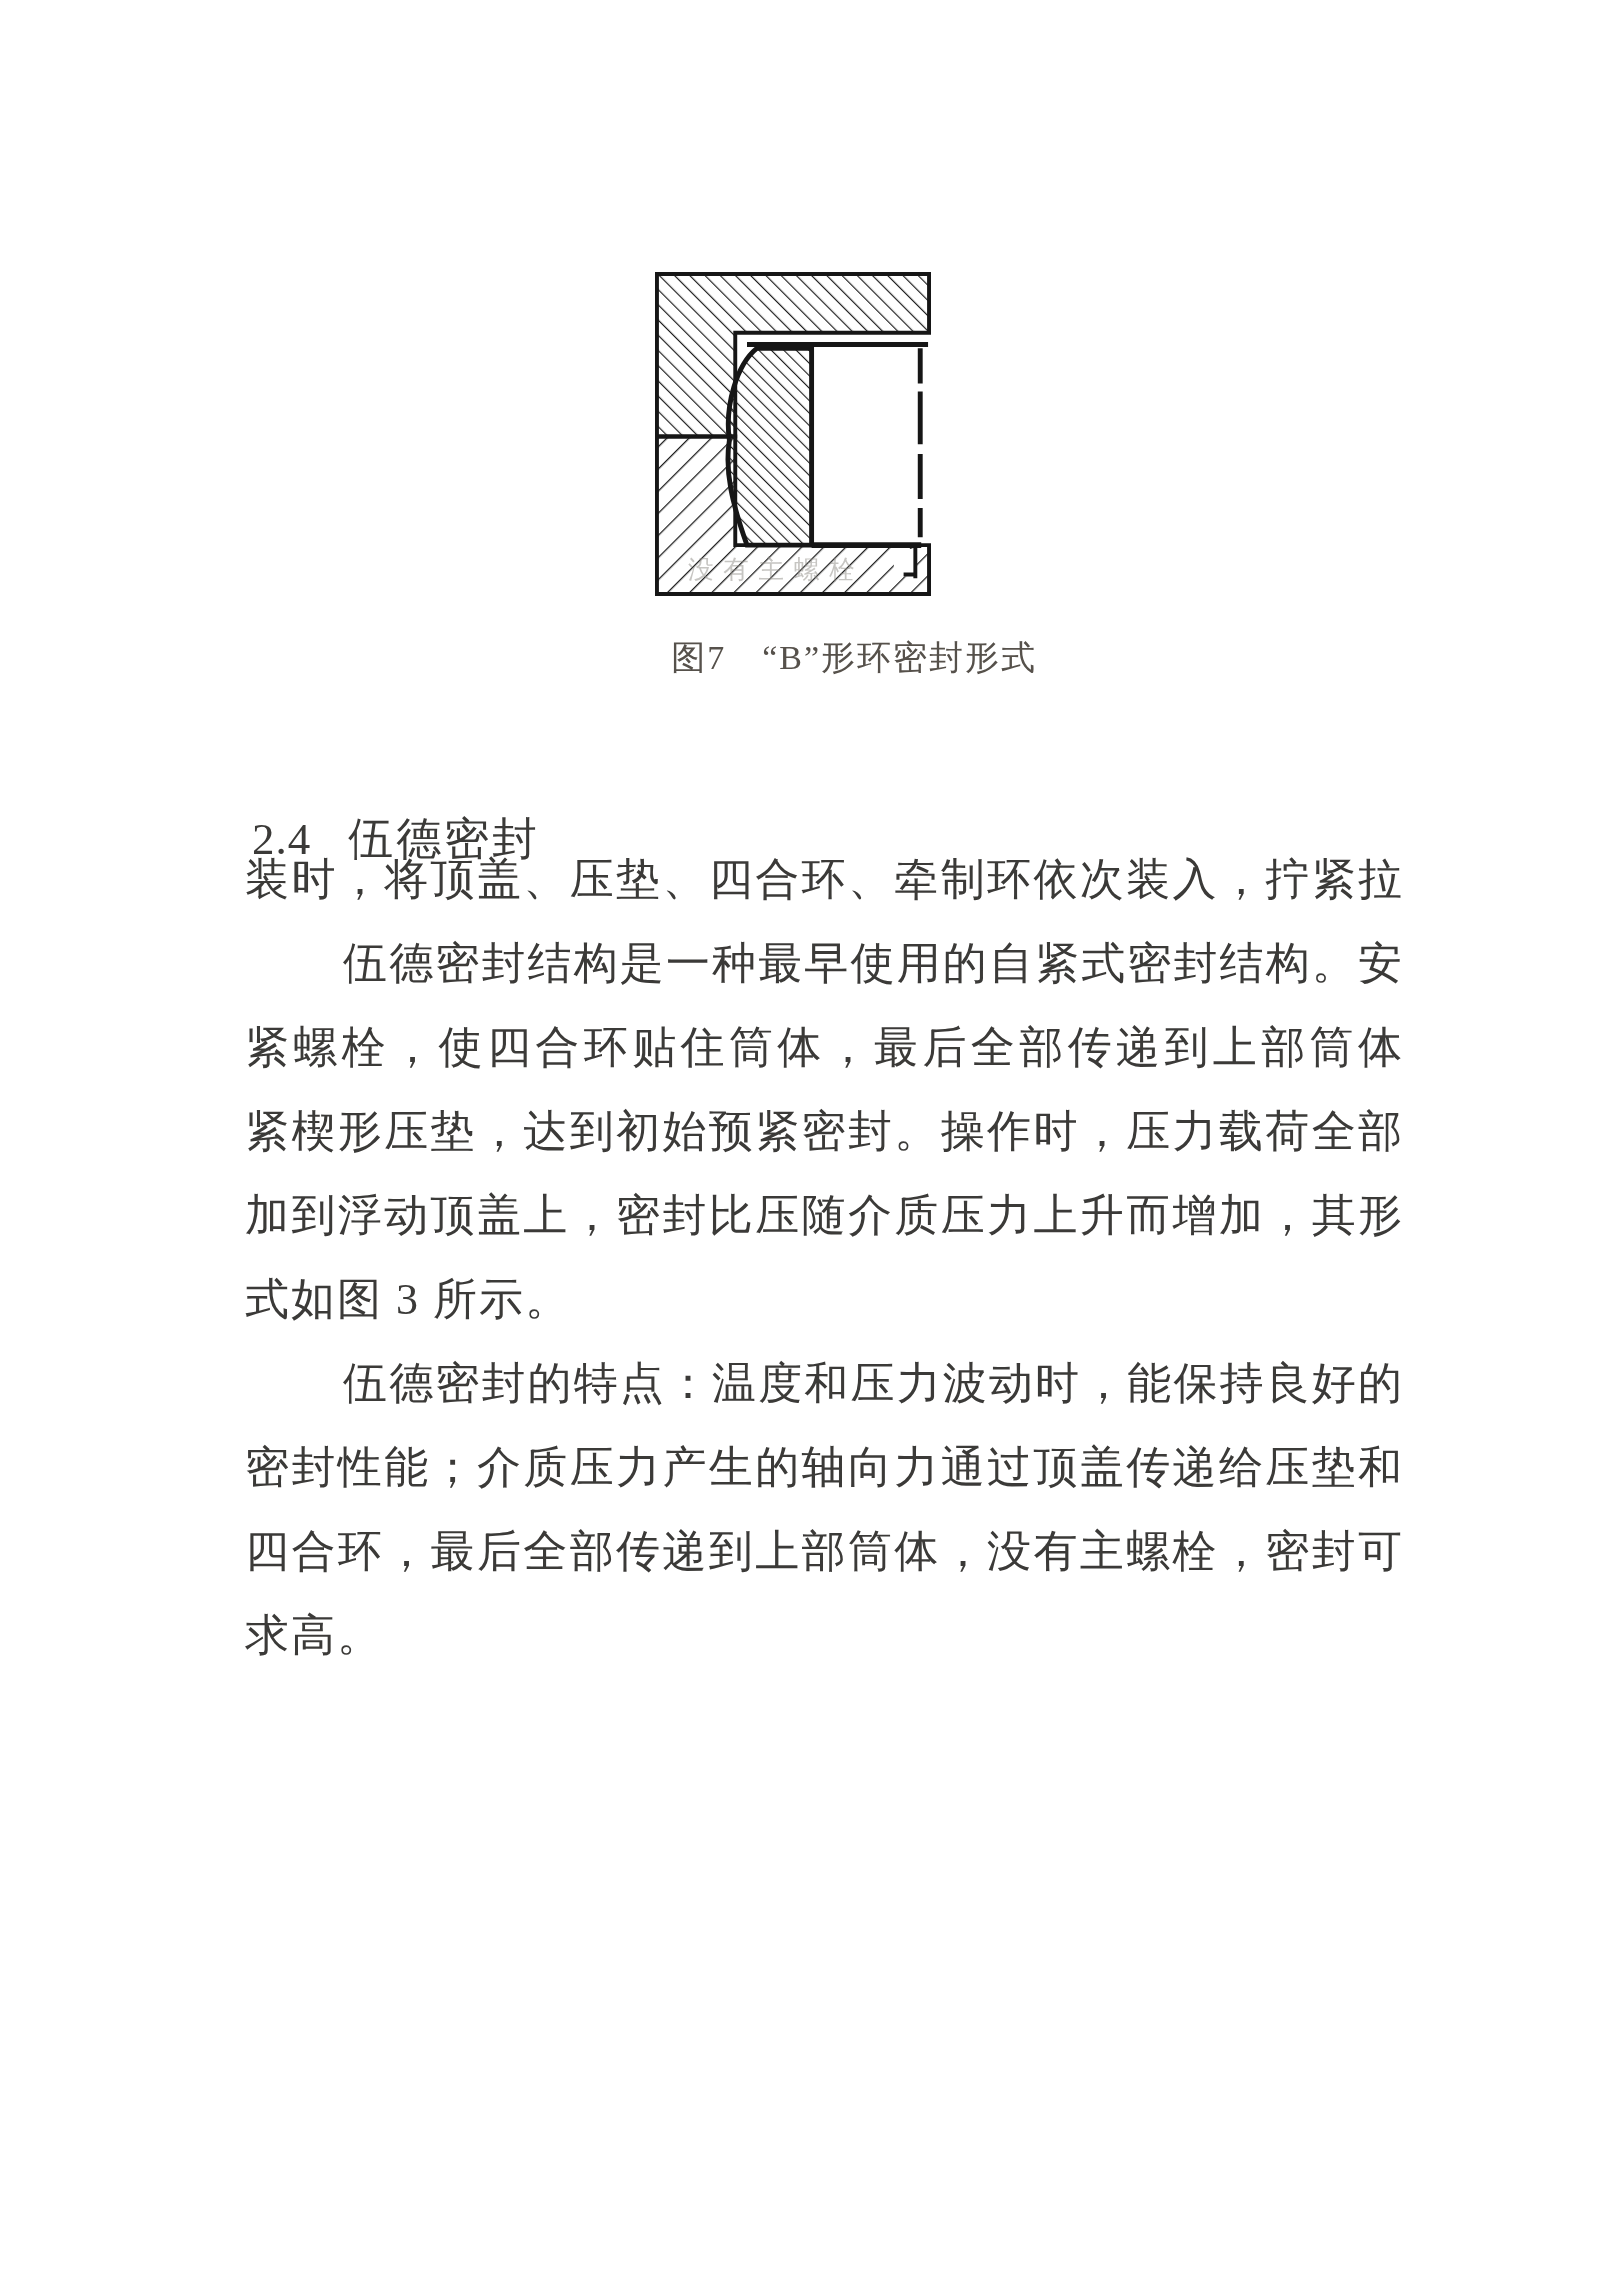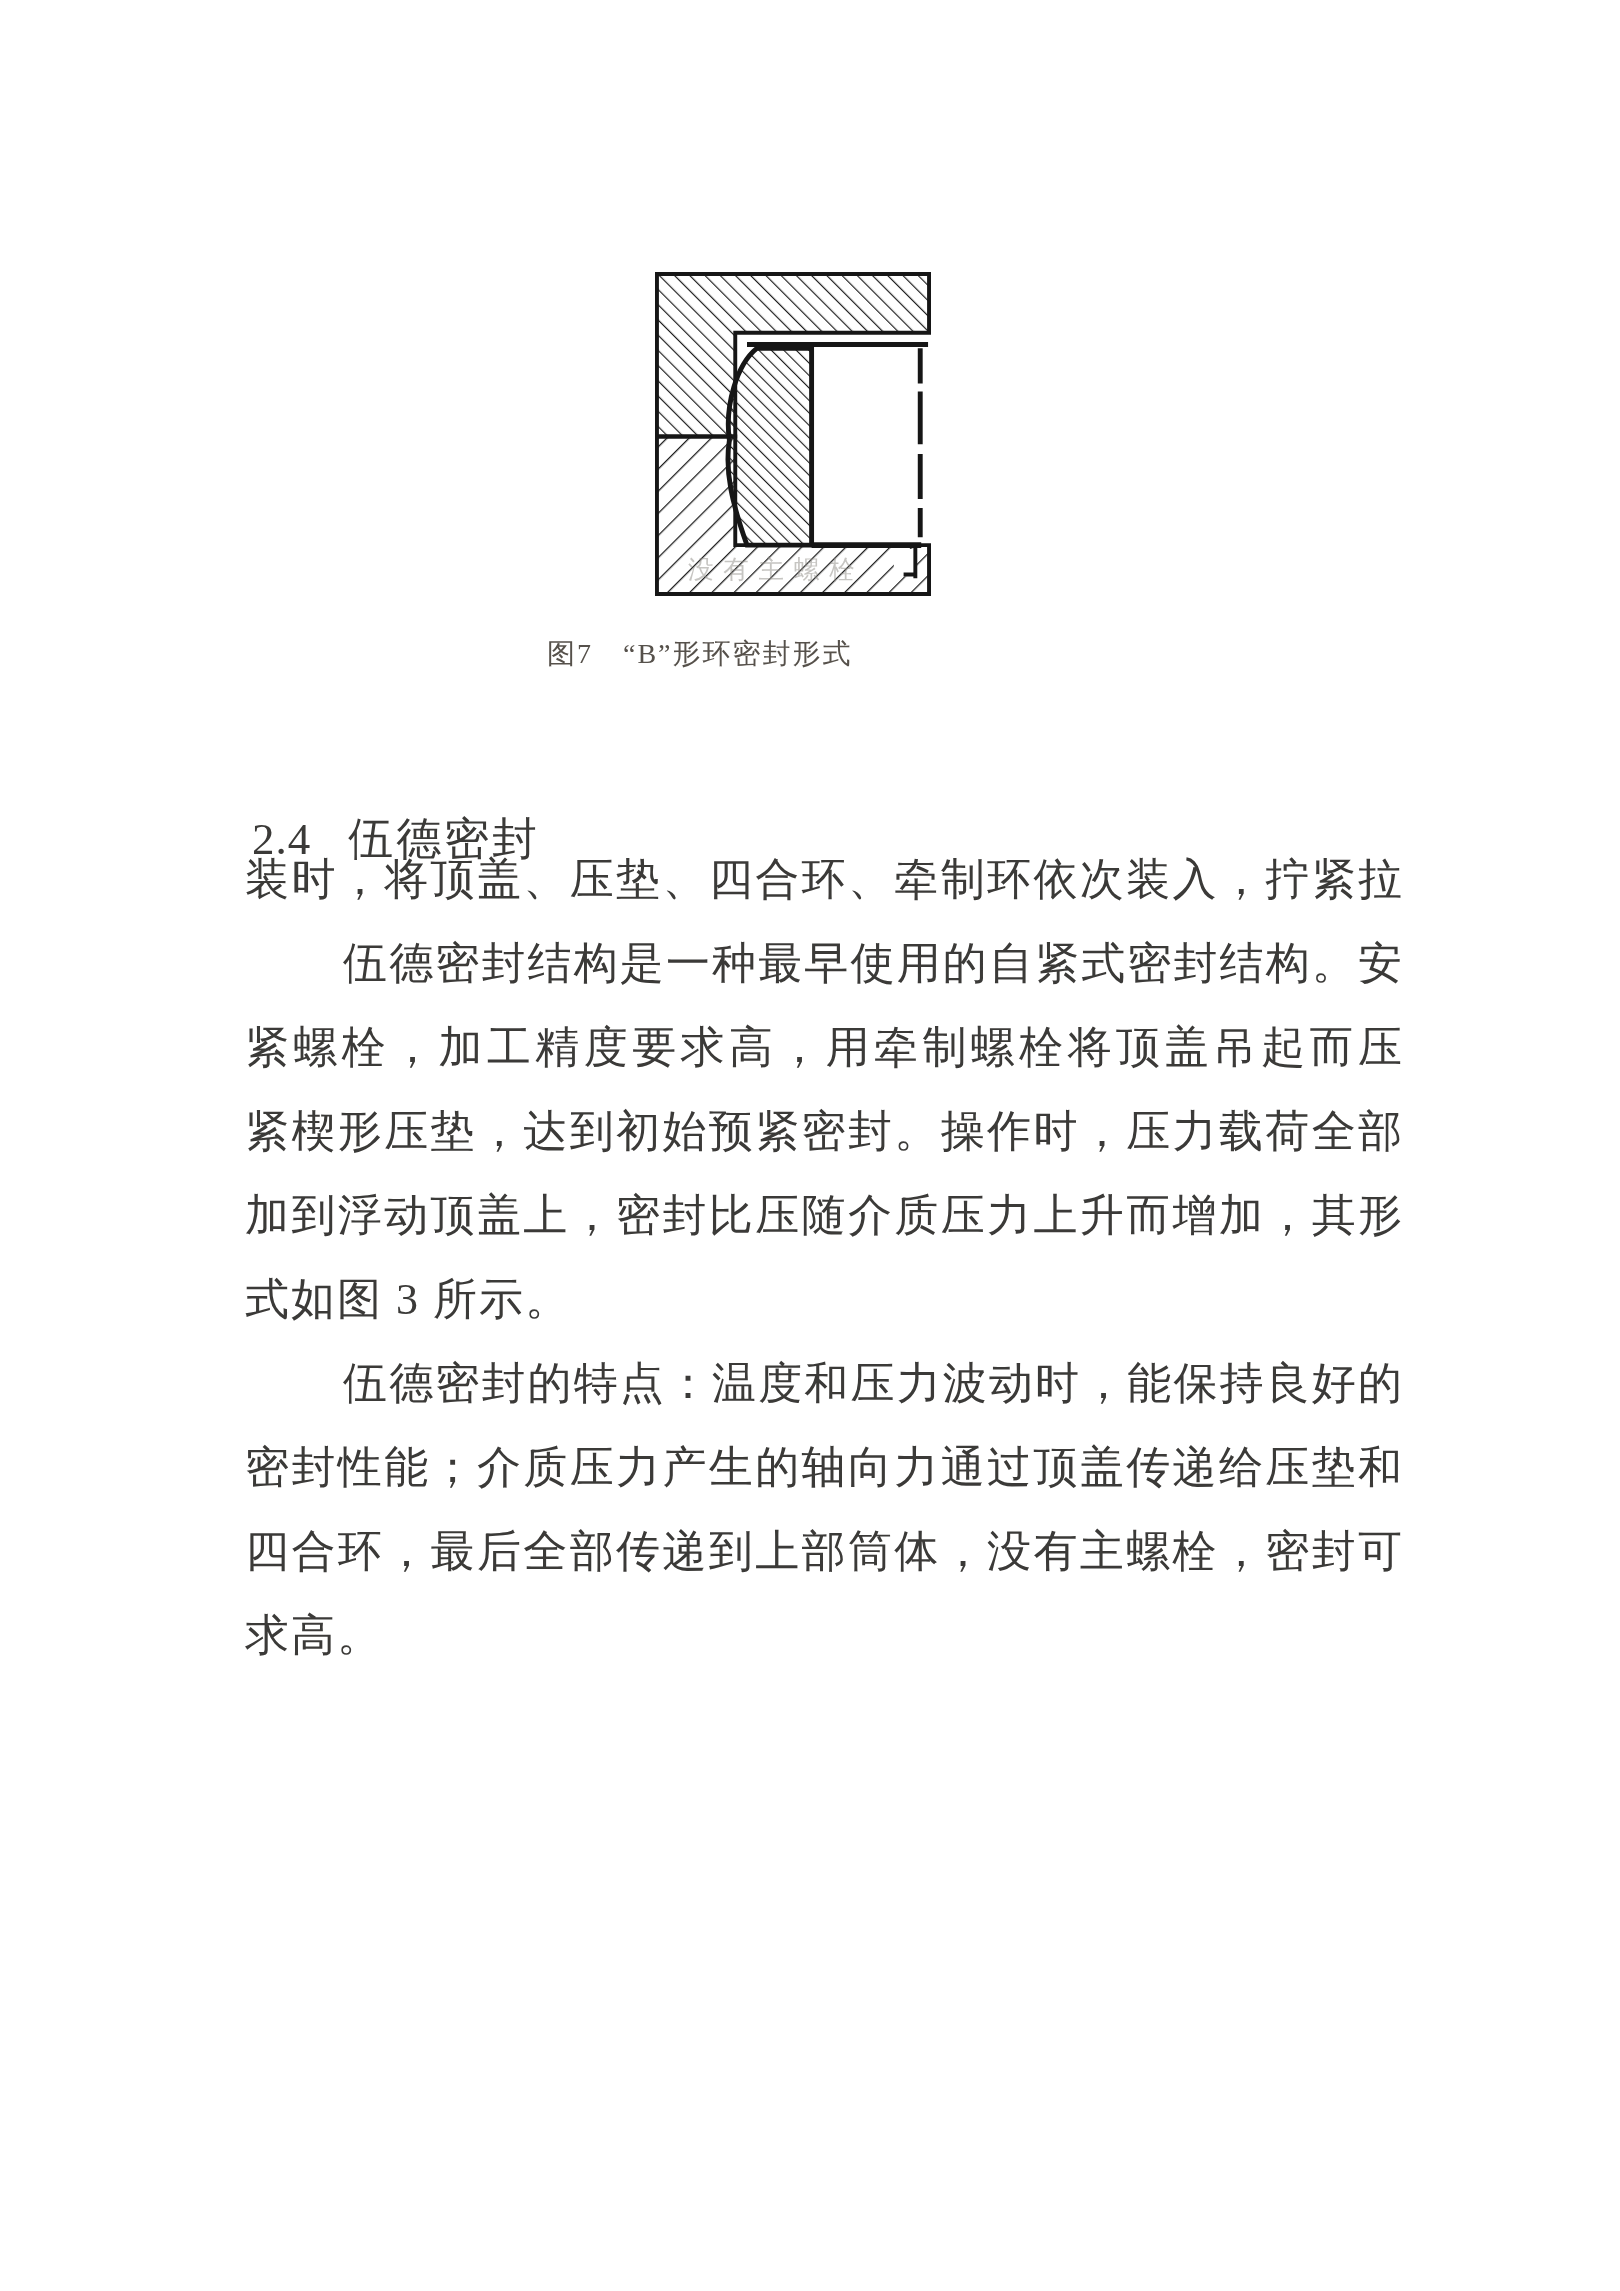--- a/index.html
+++ b/index.html
@@ -23,21 +23,21 @@
   }
   .figure-wrap svg{display:block;width:276px;height:324px;}
   .watermark{
     position:absolute;left:33px;top:280px;width:243px;
     font-size:25.5px;letter-spacing:9.8px;color:var(--watermark);
     opacity:.5;white-space:nowrap;
     font-family:"Liberation Sans","DejaVu Sans",sans-serif;
   }
   .figure-caption{
     position:absolute;left:547px;top:635px;width:490px;
-    text-align:left;font-size:28px;letter-spacing:2px;
+    text-align:right;font-size:34px;letter-spacing:2px;
     color:var(--caption);
     font-family:"Liberation Serif","DejaVu Serif",serif;
   }
   .section-heading{
     position:absolute;left:252px;top:776px;
     font-size:45px;line-height:55px;color:var(--text);
     letter-spacing:2.9px;white-space:nowrap;margin-top:36px;
   }
   .section-heading .num{margin-right:37px;letter-spacing:1px;}
   .text-column{
@@ -95,21 +95,21 @@
 
   <div class="figure-caption">图7　“B”形环密封形式</div>
 
   <div class="section-heading">
     <span class="num">2.4</span><span>伍德密封</span>
   </div>
 
   <div class="text-column">
     <div class="line just">装时，将顶盖、压垫、四合环、牵制环依次装入，拧紧拉</div>
     <div class="line just indent">伍德密封结构是一种最早使用的自紧式密封结构。安</div>
-    <div class="line just">紧螺栓，加工精度要求高，用牵制螺栓将顶盖吊起而压</div>
+    <div class="line just">紧螺栓，使四合环贴住筒体，最后全部传递到上部筒体</div>
     <div class="line just">紧楔形压垫，达到初始预紧密封。操作时，压力载荷全部</div>
     <div class="line just">加到浮动顶盖上，密封比压随介质压力上升而增加，其形</div>
     <div class="line">式如图 3 所示。</div>
     <div class="line just indent">伍德密封的特点：温度和压力波动时，能保持良好的</div>
     <div class="line just">密封性能；介质压力产生的轴向力通过顶盖传递给压垫和</div>
     <div class="line just">四合环，最后全部传递到上部筒体，没有主螺栓，密封可</div>
     <div class="line">求高。</div>
   </div>
 
 </div>

